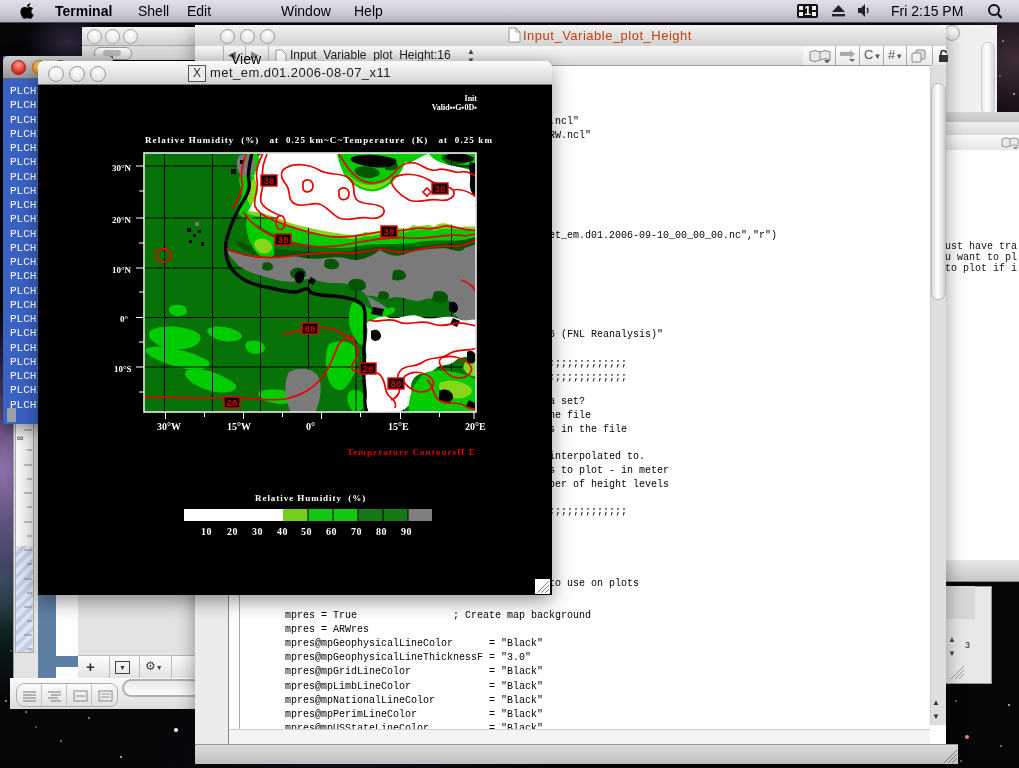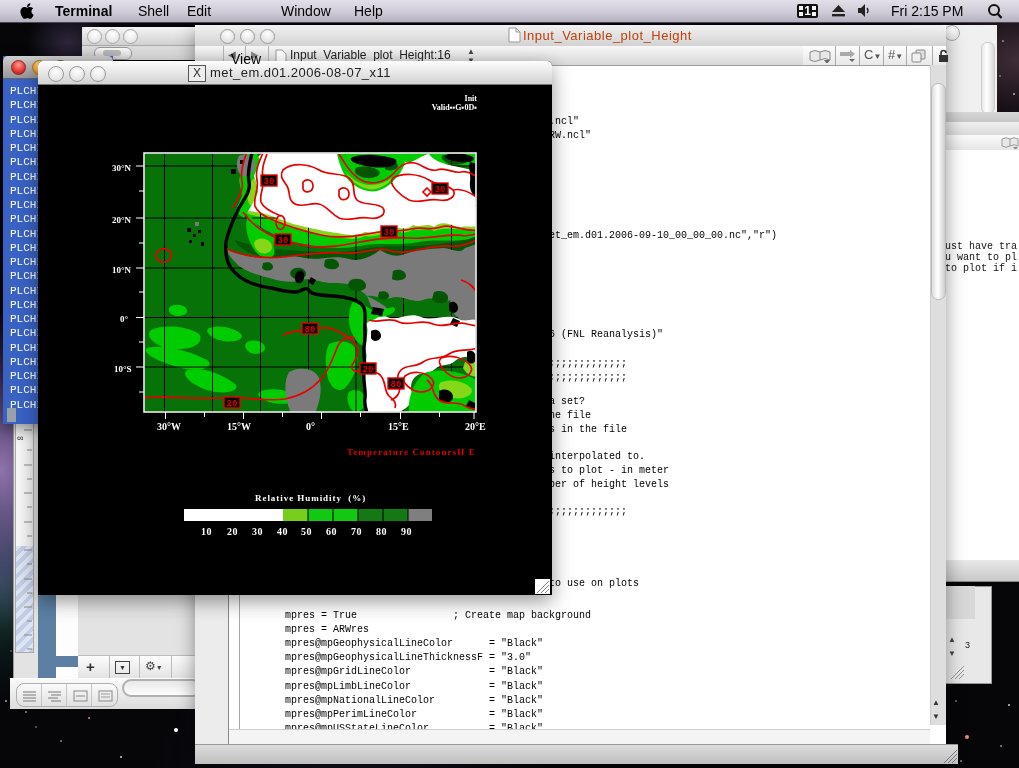--- a/index.html
+++ b/index.html
@@ -257,20 +257,21 @@
   box-shadow:0 6px 20px rgba(0,0,0,.42);border-radius:5px 5px 0 0;">
 
   <div class="abs" style="left:0;top:0;width:514px;height:23px;background:linear-gradient(#fdfdfd,#d2d2d2);border-bottom:1px solid #777;border-radius:5px 5px 0 0;"></div>
   <div class="abs" style="left:10px;top:5px;width:14px;height:14px;border-radius:50%;border:1px solid #999;background:radial-gradient(circle at 50% 30%,#fff,#dadada);"></div>
   <div class="abs" style="left:31px;top:5px;width:14px;height:14px;border-radius:50%;border:1px solid #999;background:radial-gradient(circle at 50% 30%,#fff,#dadada);"></div>
   <div class="abs" style="left:52px;top:5px;width:14px;height:14px;border-radius:50%;border:1px solid #999;background:radial-gradient(circle at 50% 30%,#fff,#dadada);"></div>
   <div class="abs" style="left:150px;top:4px;width:16px;height:15px;border:1px solid #555;background:#eee;text-align:center;font-size:12px;line-height:15px;color:#333;">X</div>
   <div class="abs" style="left:172px;top:4px;font-size:13px;color:#222;letter-spacing:.45px;">met_em.d01.2006-08-07_x11</div>
 
   <div class="abs" style="left:379px;top:33px;color:#fff;font-family:'Liberation Serif',serif;font-weight:bold;font-size:8px;line-height:9px;text-align:right;width:60px;">Init<br>Valid▪▪G▪0D▪</div>
+  <div class="abs" style="left:107px;top:74px;color:#fff;font-family:'Liberation Serif',serif;font-weight:bold;font-size:9px;letter-spacing:1.1px;">Relative Humidity&nbsp;&nbsp;(%)&nbsp;&nbsp;&nbsp;at&nbsp;&nbsp;0.25 km~C~Temperature&nbsp;&nbsp;(K)&nbsp;&nbsp;&nbsp;at&nbsp;&nbsp;0.25 km</div>
 
   <svg class="abs" id="mapsvg" style="left:105px;top:91px;overflow:visible" width="334" height="261" viewBox="0 0 334 261">
    <defs>
         <clipPath id="mapclip">
           <rect x="1.5" y="1.5" width="331" height="258"></rect>
         </clipPath>
       </defs>
    <g clip-path="url(#mapclip)">
     <rect x="0" y="0" width="334" height="261" fill="#077207"></rect>
 

